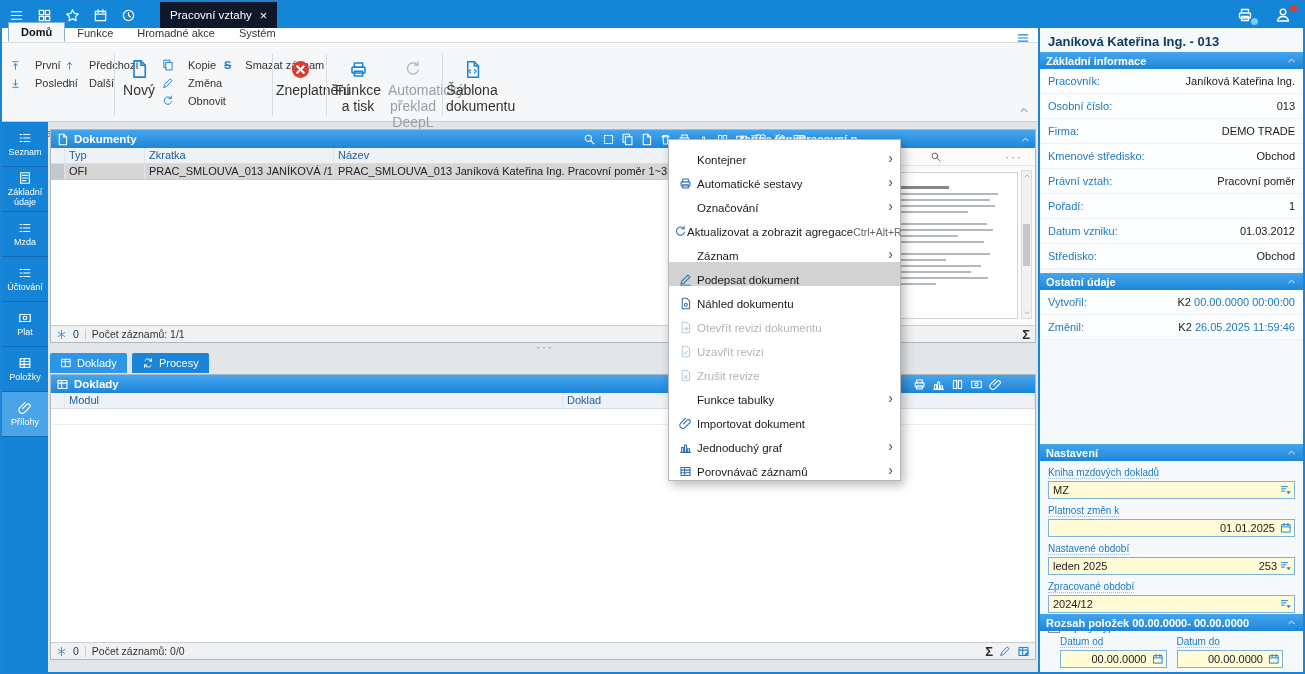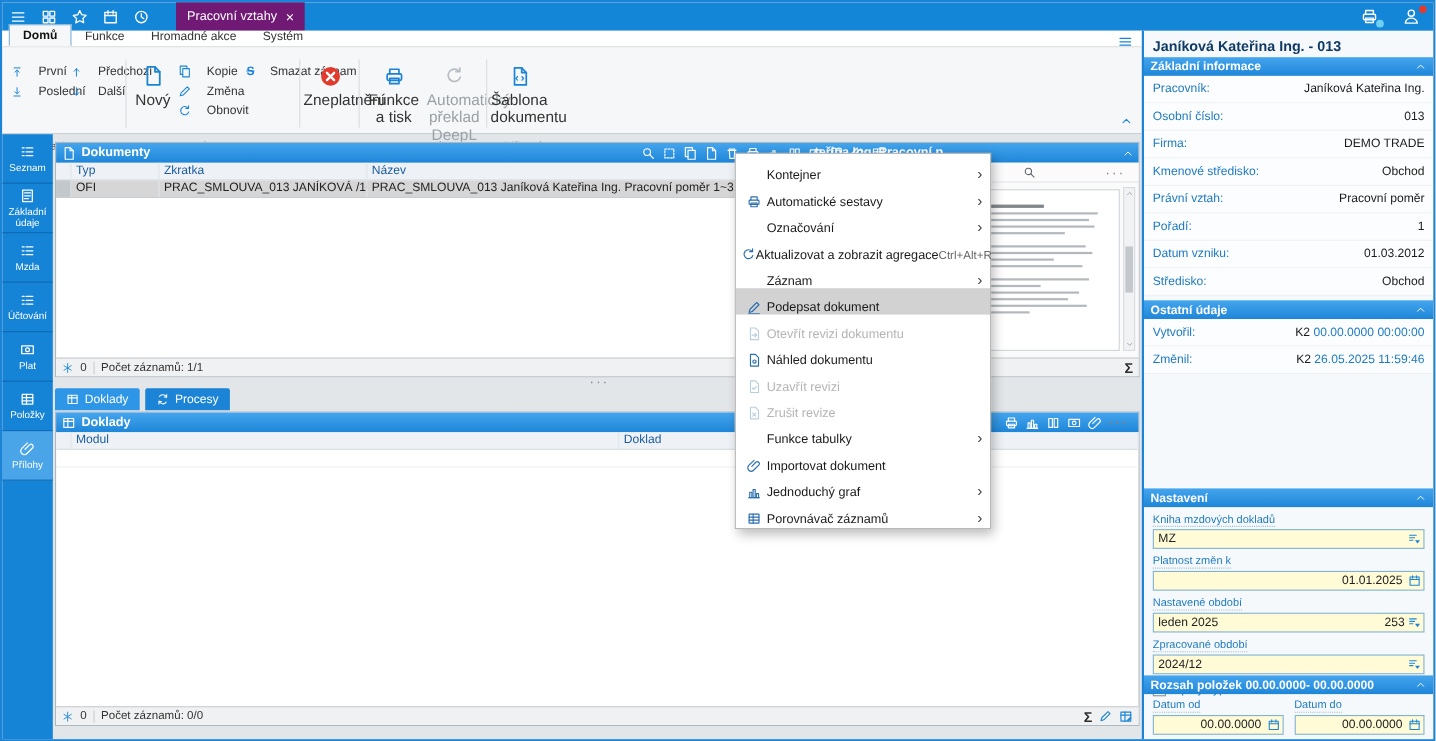--- a/index.html
+++ b/index.html
@@ -4,21 +4,21 @@
 <style>
   *{margin:0;padding:0;box-sizing:border-box}
   html,body{background:#cfd4d9}
   body{font-family:"Liberation Sans",sans-serif}
   .app{position:relative;width:1305px;height:674px;background:#e3e6e9;border:2px solid #1b84d6;overflow:hidden;font-size:11px;color:#222}
   .abs{position:absolute}
   .sv{fill:none;stroke:currentColor;stroke-width:1.3;stroke-linecap:round;stroke-linejoin:round;display:block}
   
   .titlebar{position:absolute;left:0;top:0;width:100%;height:26px;background:#1486d8;display:flex;align-items:center;color:#fff}
   .tbic{width:28px;height:26px;display:flex;align-items:center;justify-content:center;color:#fff}
-  .apptab{height:26px;display:flex;align-items:center;gap:8px;padding:0 10px;background:#701a75;margin-left:18px;font-size:11.5px}
+  .apptab{height:26px;display:flex;align-items:center;gap:8px;padding:0 10px;background:#0f172a;margin-left:18px;font-size:11.5px}
   .tbright{position:absolute;right:6px;top:0;height:26px;display:flex;align-items:center;gap:10px}
   .badge{position:absolute;width:7px;height:7px;border-radius:50%}
   
   .ribbon{position:absolute;left:0;top:26px;width:1036px;height:94px;background:#f6f7f8;border-bottom:1px solid #c6cdd3}
   .rtabs{position:absolute;left:0;top:0;right:0;height:15px;background:#fff;border-bottom:1px solid #d9dee2;display:flex;align-items:flex-end;padding-left:6px}
   .rtab{padding:3px 12px;color:#333}
   .rtab.active{border:1px solid #7fb2da;border-bottom:1px solid #f6f7f8;background:#f6f7f8;color:#111;font-weight:bold}
   .smallbtn{position:absolute;display:flex;align-items:center;gap:14px;color:#333;white-space:nowrap}
   .bigbtn{position:absolute;width:54px;text-align:center;color:#333;font-size:14px;line-height:1.15}
   .bigbtn .bi{height:26px;display:flex;align-items:center;justify-content:center;color:#1b84d6}
@@ -632,37 +632,37 @@
       </div>
     <div class="mi sel">
         <span class="mic">
           <svg class="sv" width="13" height="13" viewBox="0 0 16 16">
             <path d="M2.5 13.5l1-3.5 7.5-7.5 2.5 2.5-7.5 7.5z"></path>
             <path d="M2 15h12" stroke-width="1"></path>
           </svg>
         </span>
         <span class="mlabel">Podepsat dokument</span>
       </div>
+    <div class="mi">
+        <span class="mic">
+          <svg class="sv" width="13" height="13" viewBox="0 0 16 16">
+            <path d="M4 1.5h5.5L13 5v9.5H4z"></path>
+            <circle cx="8.5" cy="9.5" r="1.8"></circle>
+          </svg>
+        </span>
+        <span class="mlabel">Náhled dokumentu</span>
+      </div>
     <div class="mi dis">
         <span class="mic">
           <svg class="sv" width="13" height="13" viewBox="0 0 16 16">
             <path d="M4 1.5h5.5L13 5v9.5H4z"></path>
             <path d="M6 9.5h5M9 7.5l2 2-2 2"></path>
           </svg>
         </span>
         <span class="mlabel">Otevřít revizi dokumentu</span>
-      </div>
-    <div class="mi">
-        <span class="mic">
-          <svg class="sv" width="13" height="13" viewBox="0 0 16 16">
-            <path d="M4 1.5h5.5L13 5v9.5H4z"></path>
-            <circle cx="8.5" cy="9.5" r="1.8"></circle>
-          </svg>
-        </span>
-        <span class="mlabel">Náhled dokumentu</span>
       </div>
     <div class="mi dis">
         <span class="mic">
           <svg class="sv" width="13" height="13" viewBox="0 0 16 16">
             <path d="M4 1.5h5.5L13 5v9.5H4z"></path>
             <path d="M6 9.5l1.6 1.6 3-3.2"></path>
           </svg>
         </span>
         <span class="mlabel">Uzavřít revizi</span>
       </div>
@@ -839,21 +839,21 @@
 
     <div class="abs" style="left:0;right:0;top:586px">
       <div class="sbar">
         <span>Rozsah položek 00.00.0000- 00.00.0000</span>
         <span>
             <svg class="sv" width="11" height="11" viewBox="0 0 16 16">
               <path d="M4 10l4-4 4 4"></path>
             </svg>
           </span>
       </div>
-      <div style="display:flex;gap:10px;padding:4px 8px 0">
+      <div style="display:flex;gap:10px;padding:4px 20px 0">
         <div style="flex:1">
           <span class="flab">Datum od</span>
           <div class="finput">
             <span class="fval r">00.00.0000</span>
             <span class="ficon">
                 <svg class="sv" width="12" height="12" viewBox="0 0 16 16">
                   <rect x="2.5" y="3.5" width="11" height="10"></rect>
                   <path d="M2.5 6.5h11M5.5 1.8v3M10.5 1.8v3"></path>
                 </svg>
               </span>

